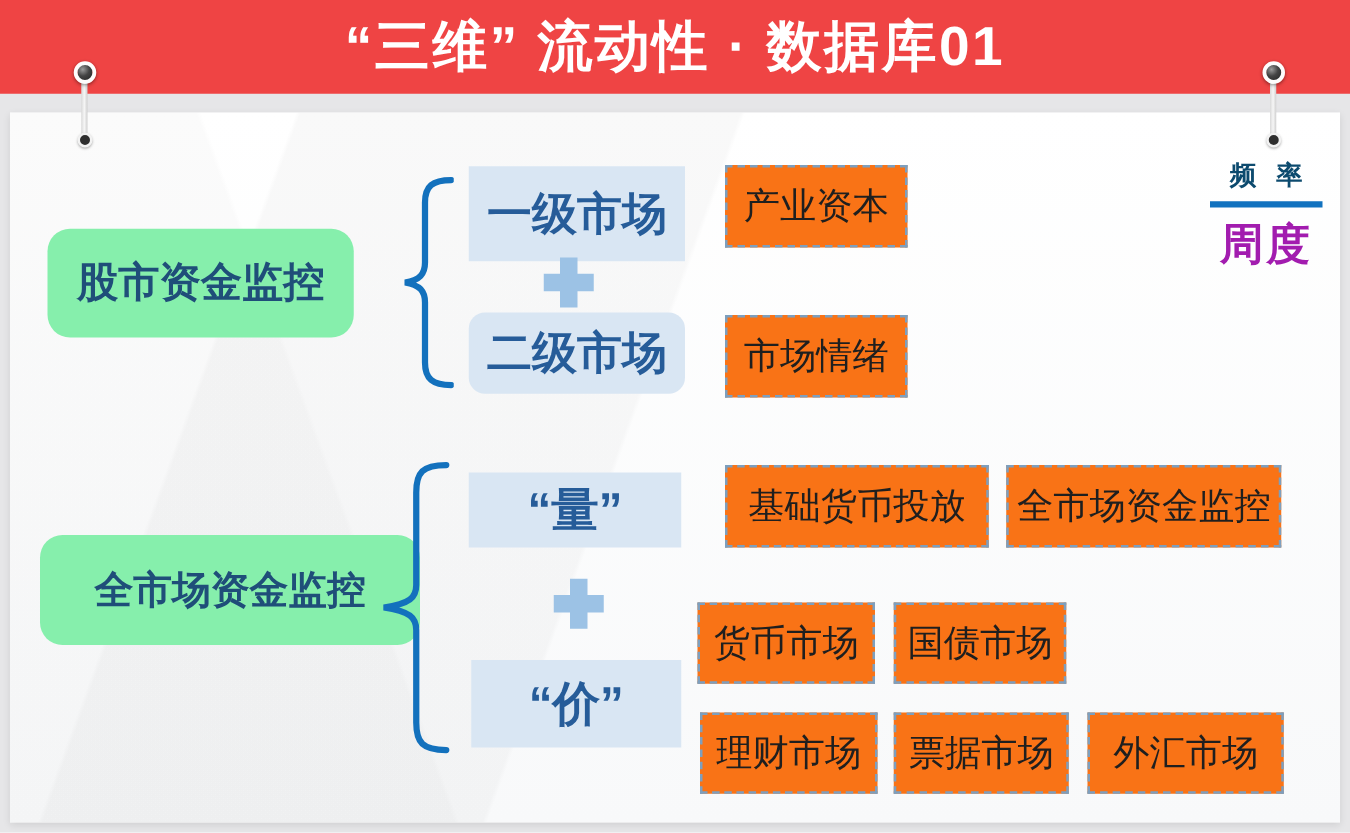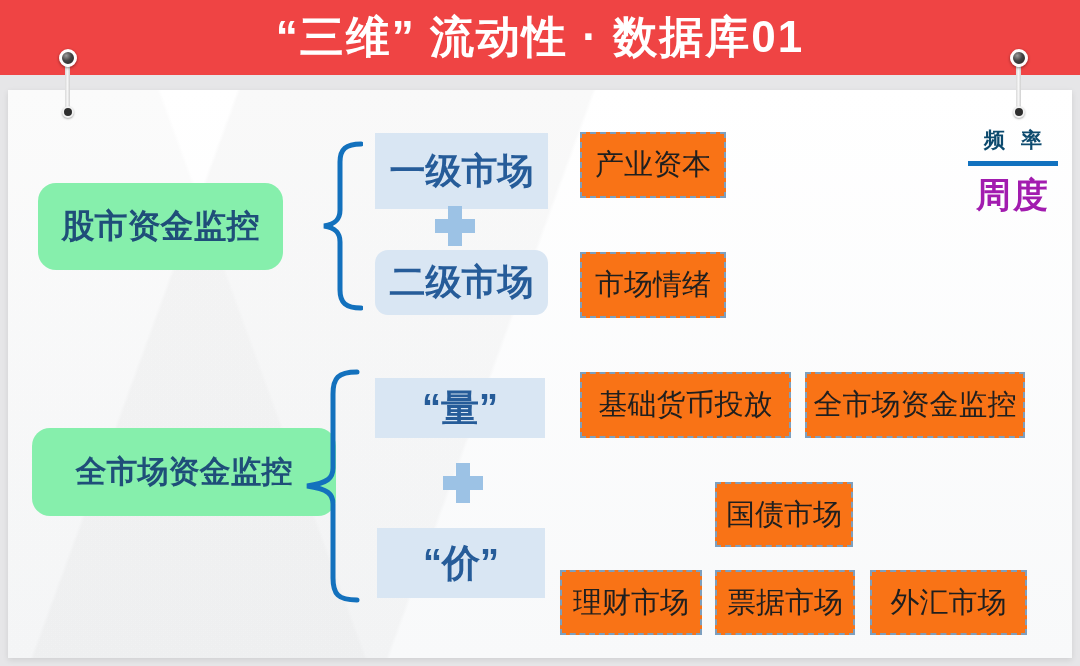--- a/index.html
+++ b/index.html
@@ -146,19 +146,20 @@
 
   <div class="child-box" style="left:375px;top:378px;width:170px;height:60px;font-size:38px;">“量”</div>
 
   <div class="plus" style="left:443px;top:463px;"></div>
 
   <div class="child-box" style="left:377px;top:528px;width:168px;height:70px;font-size:38px;">“价”</div>
 
   <div class="dashed-box" style="left:580px;top:372px;width:211px;height:66px;">基础货币投放</div>
   <div class="dashed-box" style="left:805px;top:372px;width:220px;height:66px;">全市场资金监控</div>
 
+  <div class="dashed-box" style="left:558px;top:482px;width:142px;height:65px;">货币市场</div>
   <div class="dashed-box" style="left:715px;top:482px;width:138px;height:65px;">国债市场</div>
 
   <div class="dashed-box" style="left:560px;top:570px;width:142px;height:65px;">理财市场</div>
   <div class="dashed-box" style="left:715px;top:570px;width:140px;height:65px;">票据市场</div>
   <div class="dashed-box" style="left:870px;top:570px;width:157px;height:65px;">外汇市场</div>
 
 </div>
 
 </body></html>

